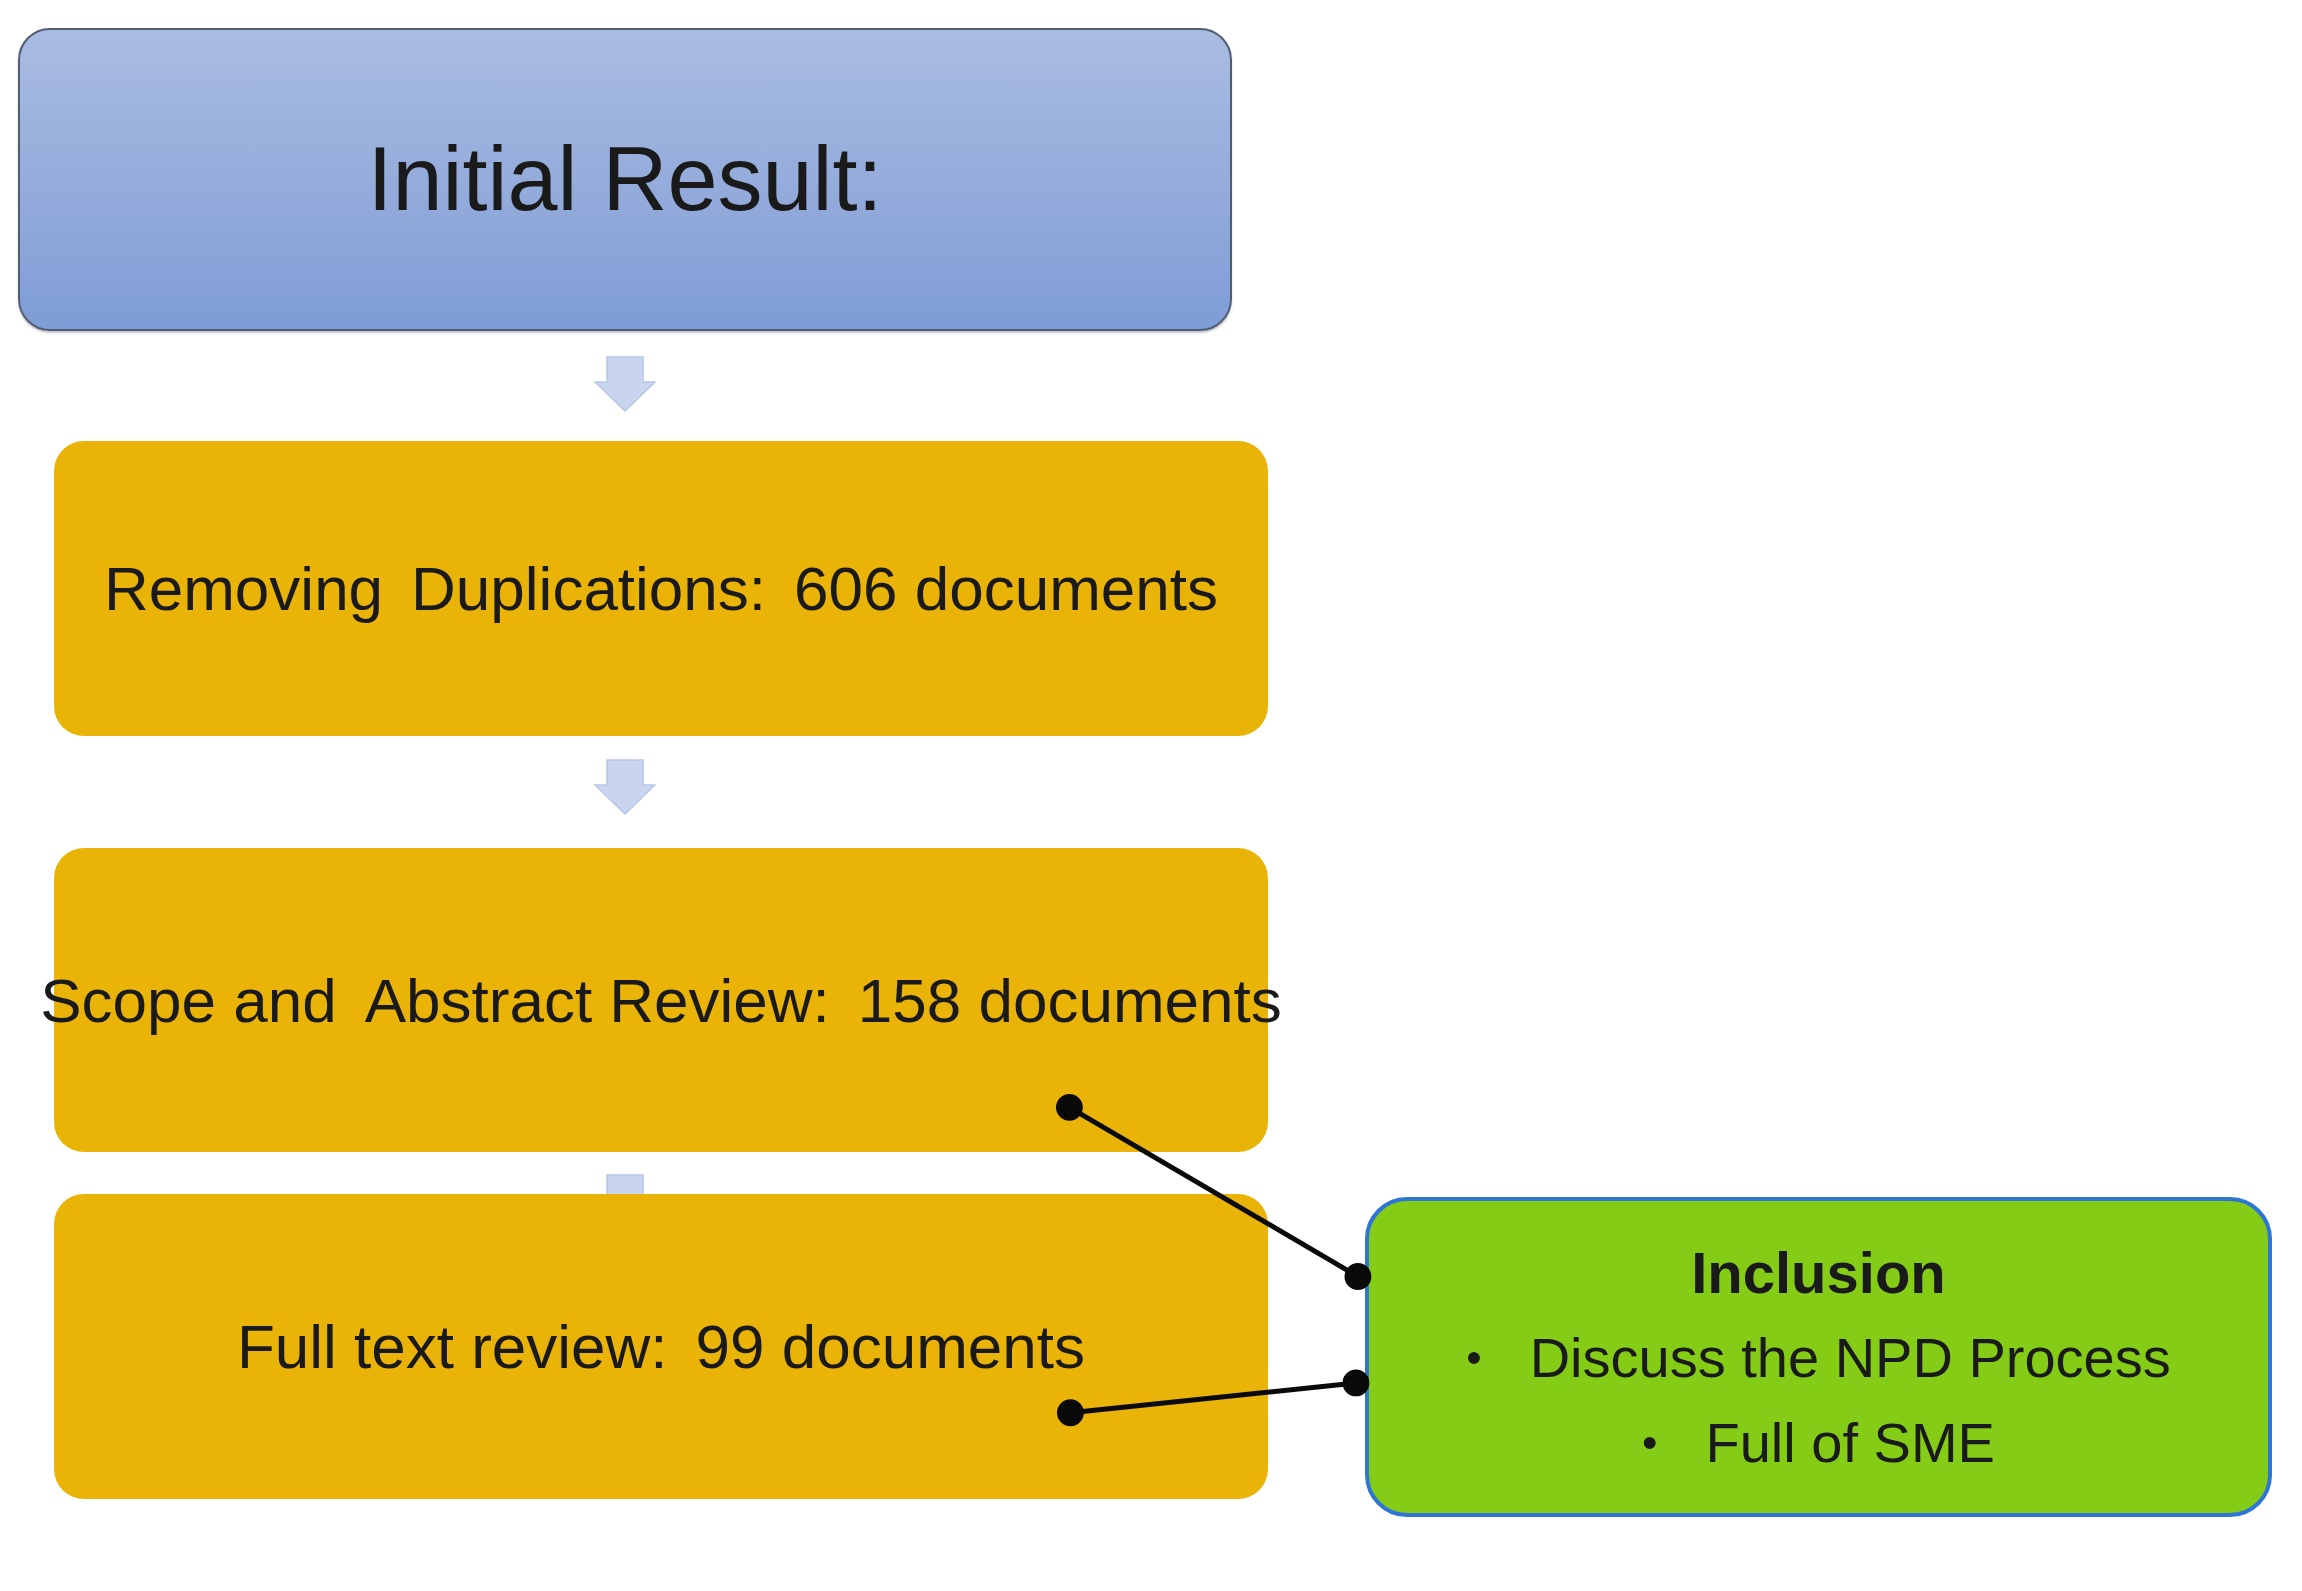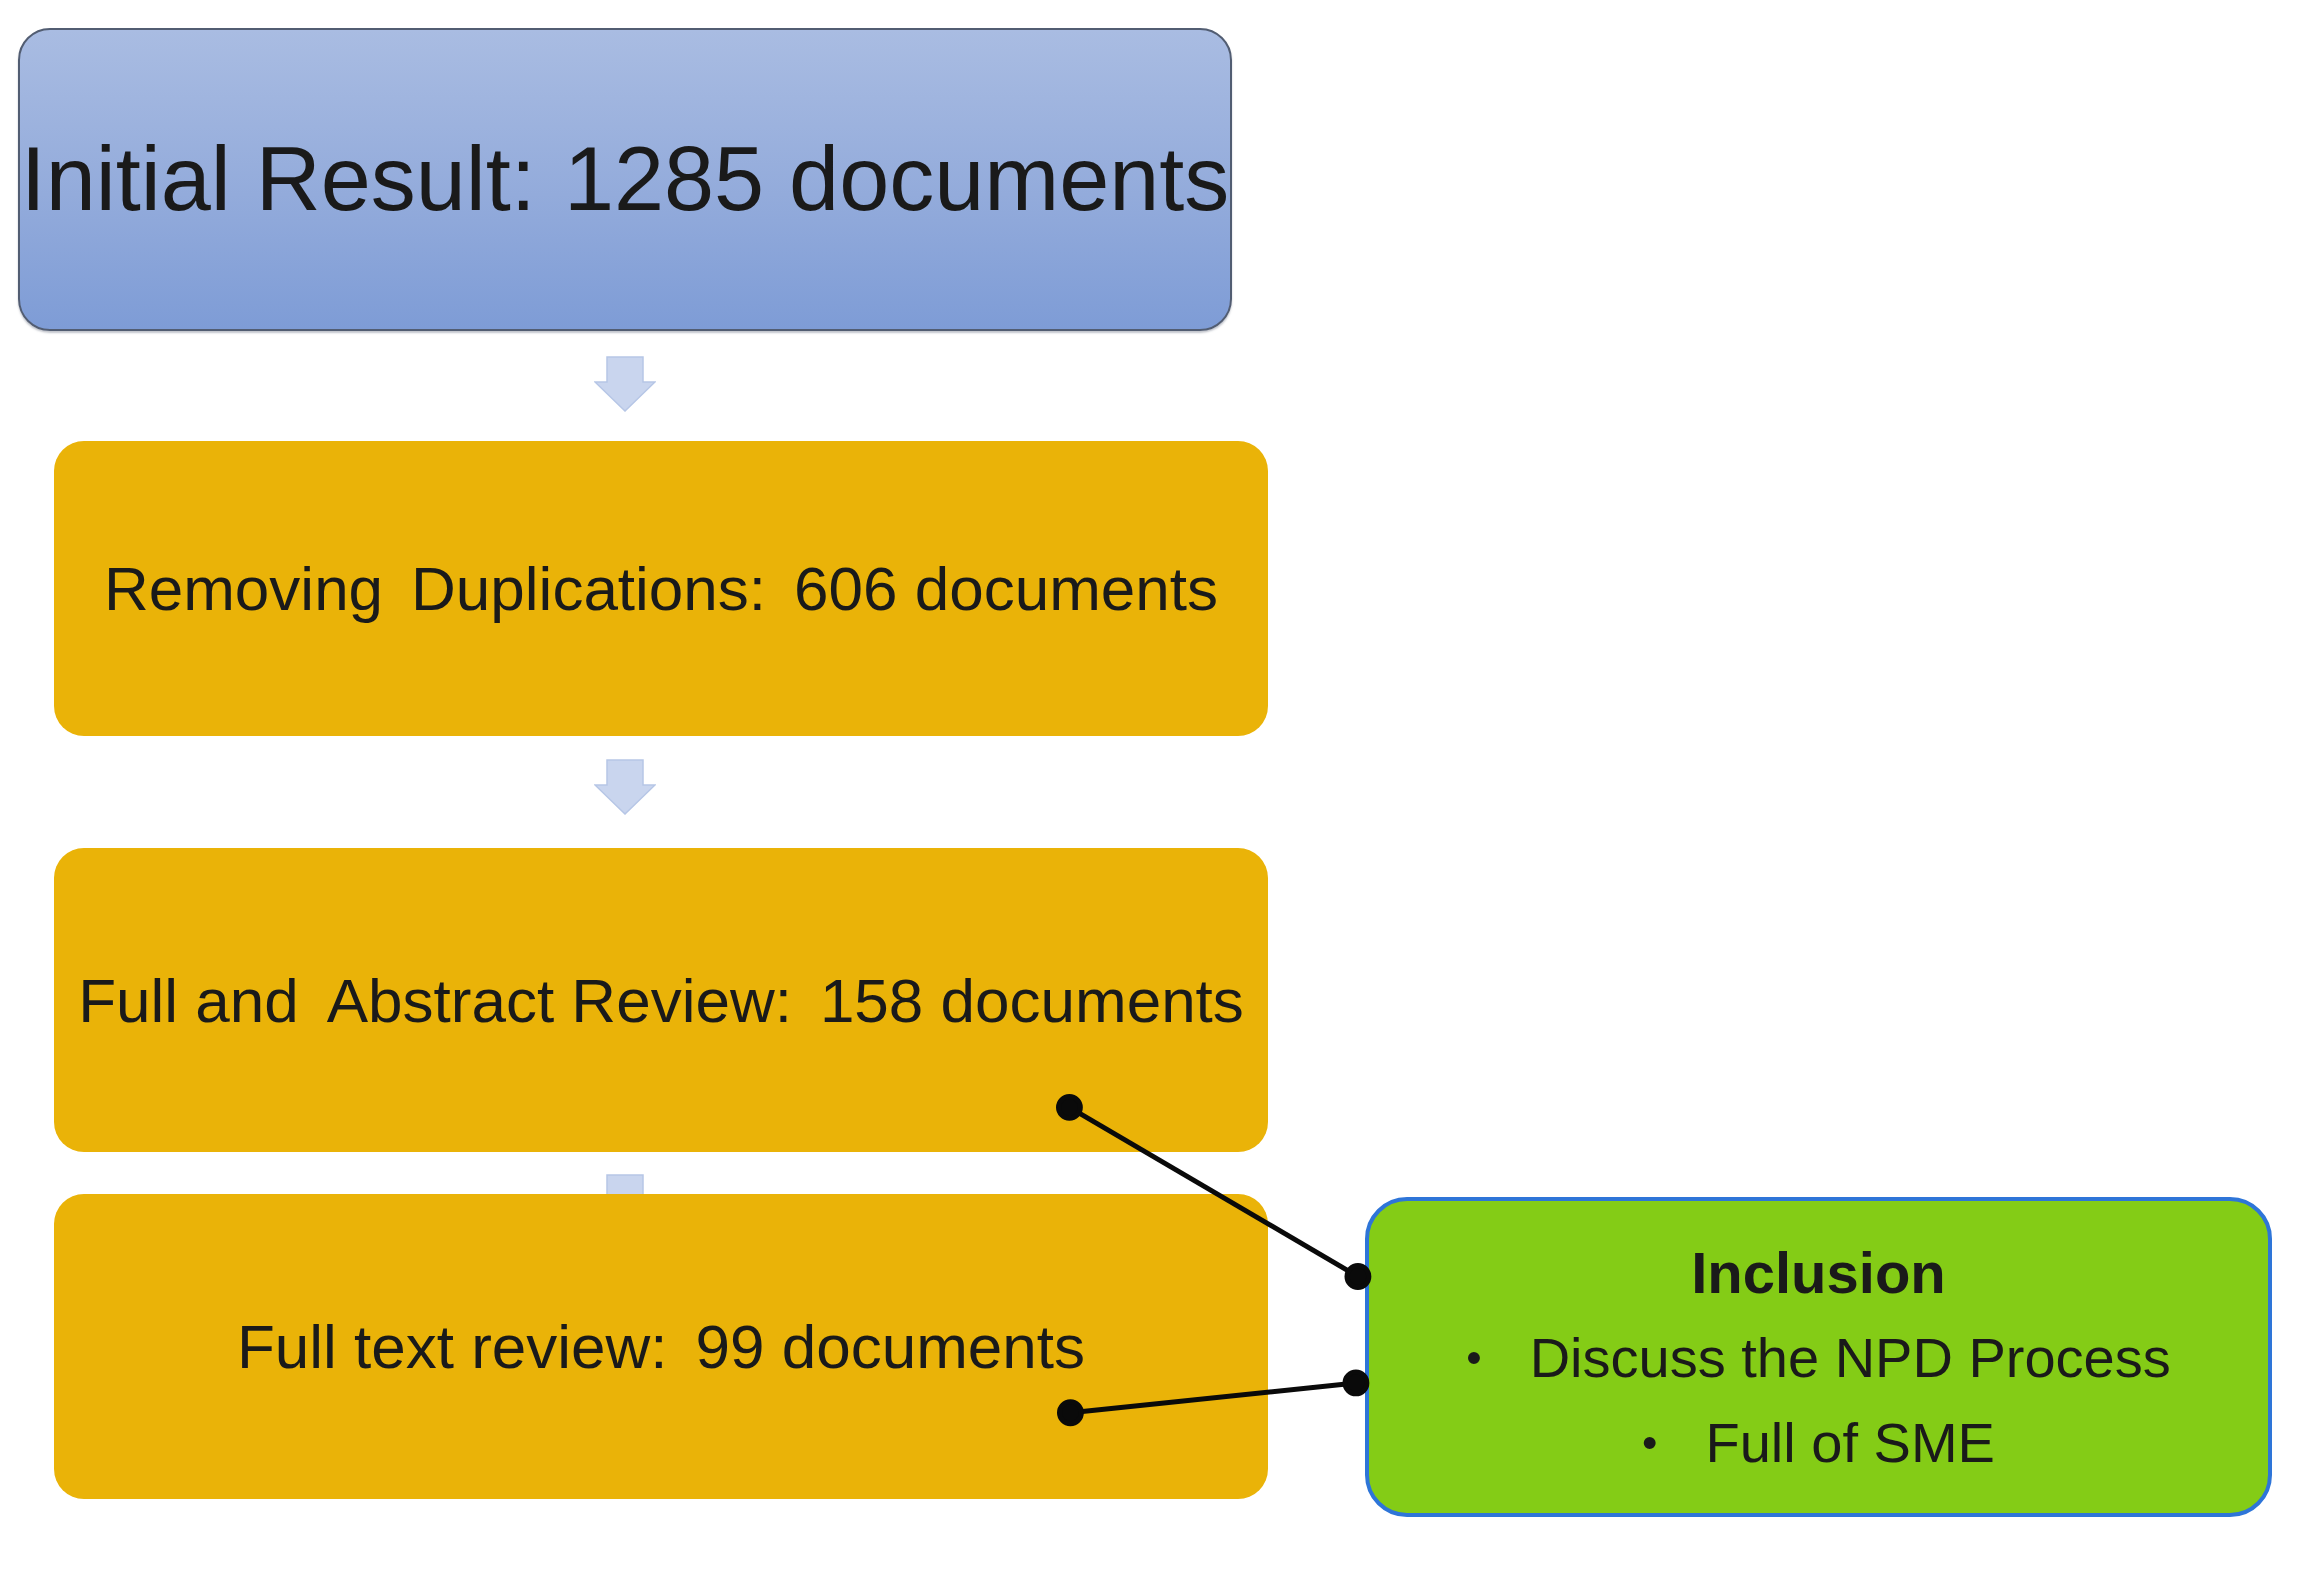--- a/index.html
+++ b/index.html
@@ -66,39 +66,38 @@
     pointer-events:none;
   }
 </style>
 </head>
 <body>
 
 <div class="canvas">
 
   <div class="step step-initial">
     <div class="line-lg">Initial Result:</div>
-    <div class="line-lg">1285 documents</div>
   </div>
 
   <svg class="arrow arrow-1" viewBox="0 0 62 56">
     <path d="M13 1 H49 V26 H61 L31 55 L1 26 H13 Z" fill="#c9d5ee" stroke="#b6c6e6" stroke-width="1.5"></path>
   </svg>
 
   <div class="step step-plain step-dedup">
     <div class="line-md">Removing</div>
     <div class="line-md">Duplications:</div>
     <div class="line-md">606 documents</div>
   </div>
 
   <svg class="arrow arrow-2" viewBox="0 0 62 56">
     <path d="M13 1 H49 V26 H61 L31 55 L1 26 H13 Z" fill="#c9d5ee" stroke="#b6c6e6" stroke-width="1.5"></path>
   </svg>
 
   <div class="step step-plain step-titleabs">
-    <div class="line-md">Full and</div>
+    <div class="line-md">Scope and</div>
     <div class="line-md">Abstract Review:</div>
     <div class="line-md">158 documents</div>
   </div>
 
   <svg class="arrow arrow-3" viewBox="0 0 62 56">
     <path d="M13 1 H49 V26 H61 L31 55 L1 26 H13 Z" fill="#c9d5ee" stroke="#b6c6e6" stroke-width="1.5"></path>
   </svg>
 
   <div class="step step-plain step-fulltext">
     <div class="line-md">Full text review:</div>

